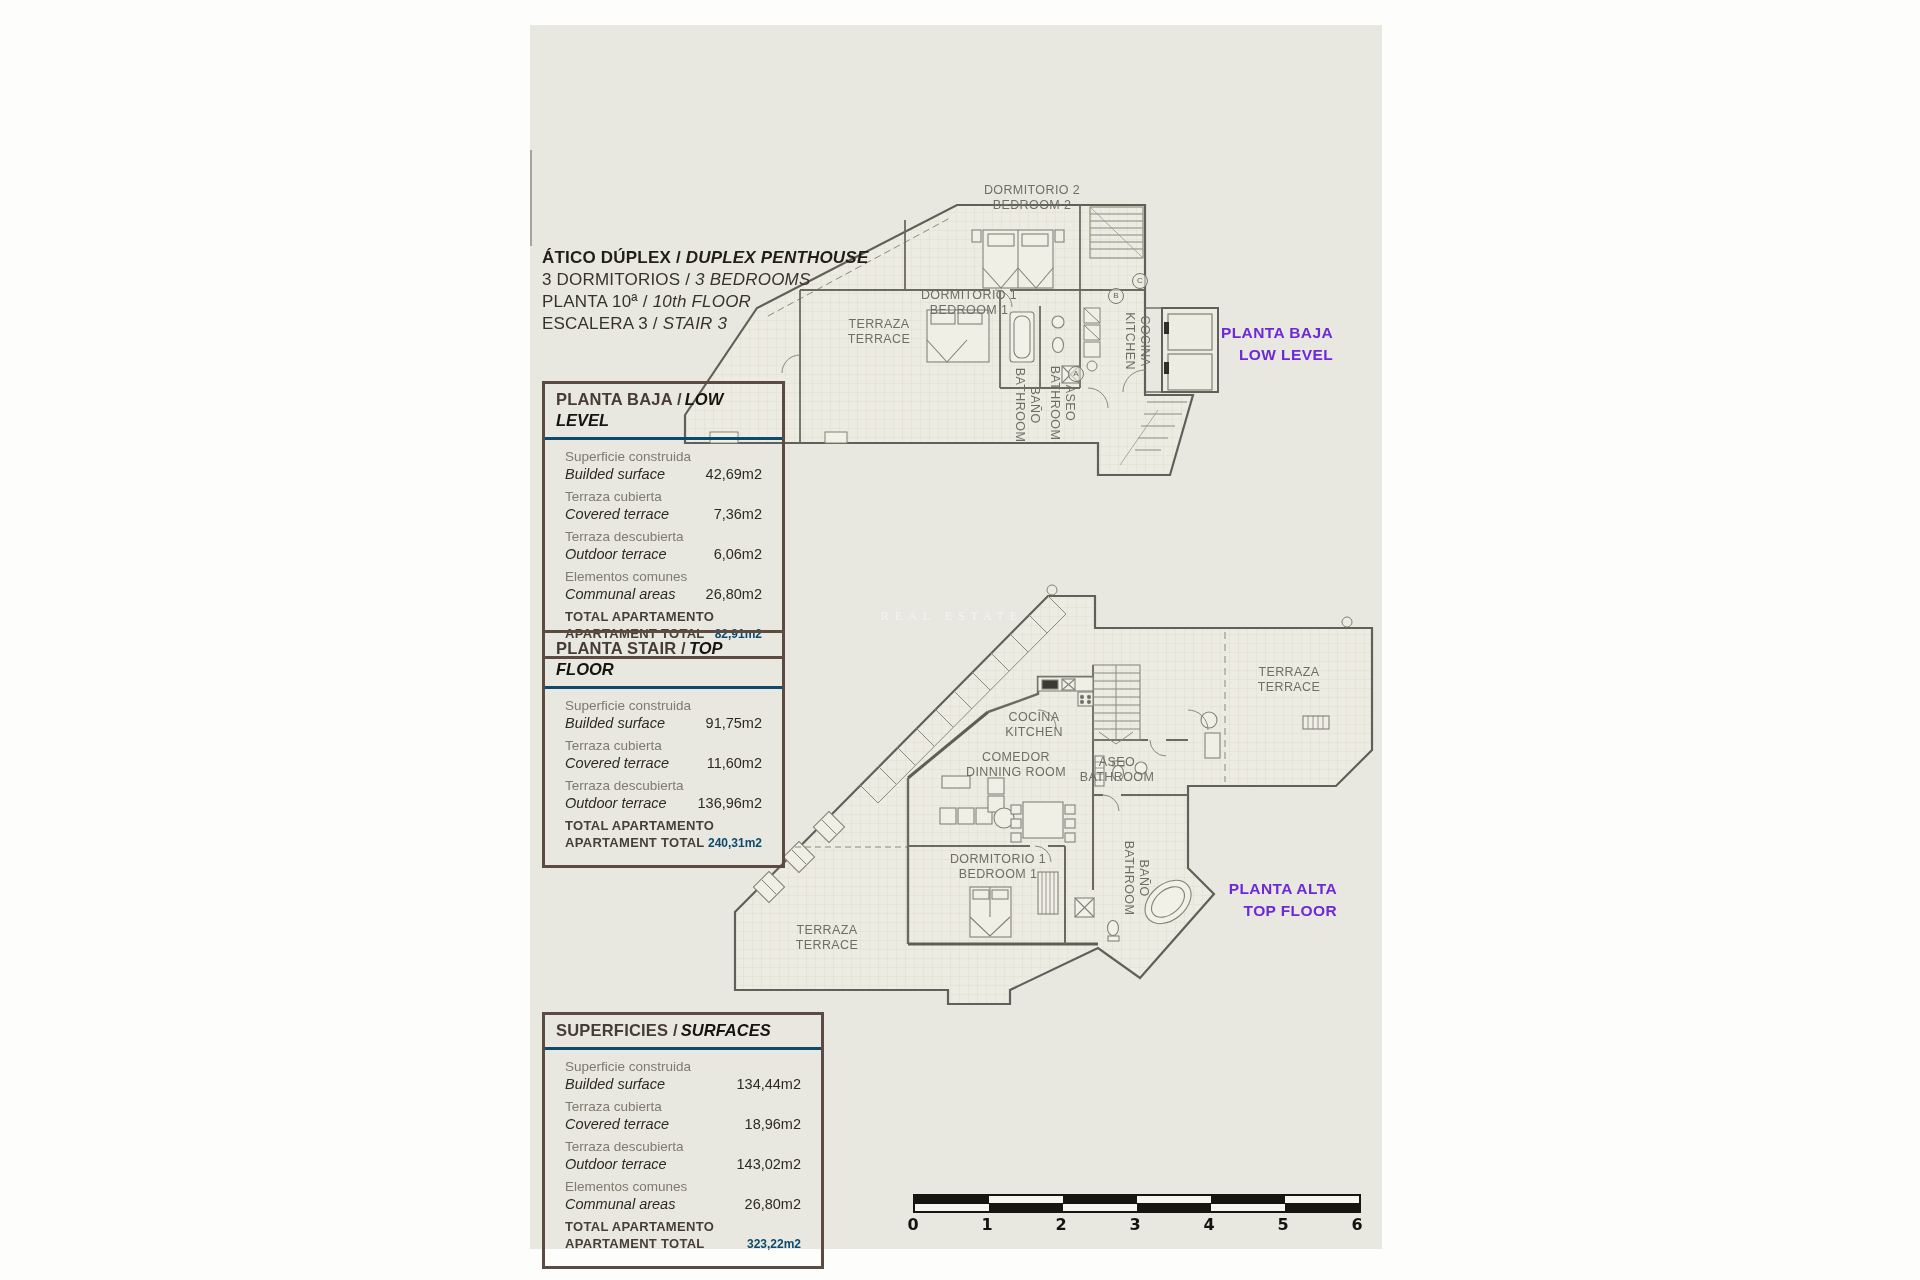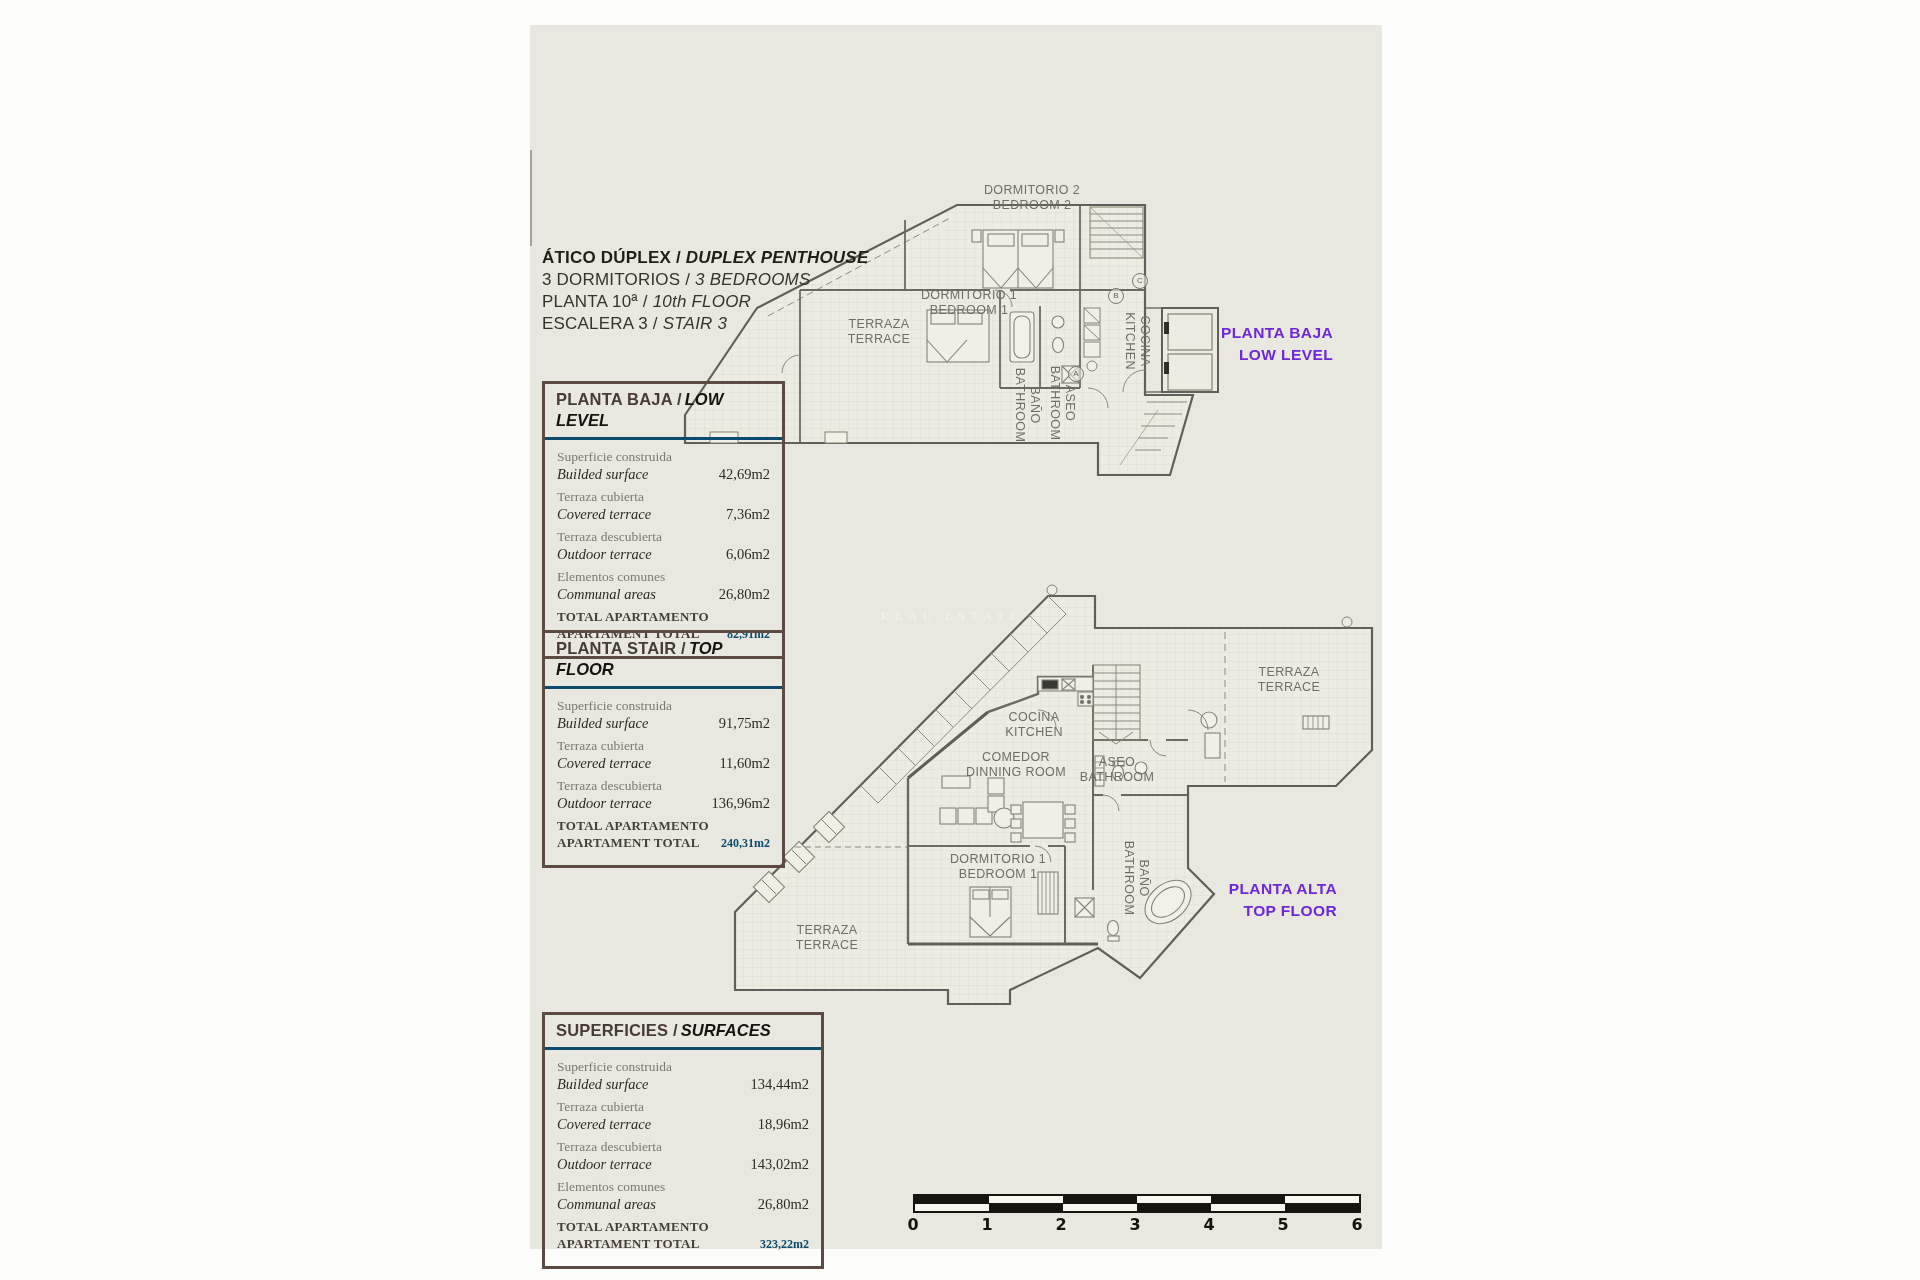--- a/index.html
+++ b/index.html
@@ -17,21 +17,21 @@
   .desc{position:absolute;left:542px;top:247px;font-size:17px;color:#37332c;line-height:22px;letter-spacing:.2px;z-index:6;}
   .desc .ln{white-space:nowrap;}
   .desc .b{font-weight:bold;color:#221e17;}
   .desc i{font-style:italic;}
 
   
   .stable{position:absolute;border:3px solid #5c4b42;box-sizing:border-box;z-index:6;}
   .stable .hdr{border-bottom:3px solid #0c4a6e;padding:5px 11px 6px;font-size:16.5px;font-weight:bold;line-height:21px;}
   .stable .hdr .hes{color:#473c34;letter-spacing:.2px;}
   .stable .hdr .hen{font-style:italic;color:#17140f;margin-left:3px;}
-  .stable .tb{padding:9px 12px 7px;font-family:Liberation Serif, serif;}
+  .stable .tb{padding:9px 20px 7px;}
   .srow{margin-bottom:6px;}
   .srow .es{display:block;font-size:13.5px;line-height:16px;color:#7f796e;}
   .srow .l2{display:flex;justify-content:space-between;align-items:baseline;line-height:18px;}
   .srow .en{font-style:italic;font-size:14.5px;color:#2e2a23;}
   .srow .val{font-size:14.5px;color:#2e2a23;}
   .trow .es{font-weight:bold;font-size:13px;color:#453f36;letter-spacing:.3px;}
   .trow .en{font-style:normal;font-weight:bold;font-size:13px;color:#453f36;letter-spacing:.3px;}
   .trow .val{font-weight:bold;font-size:12px;color:#0c4a6e;}
 
   

